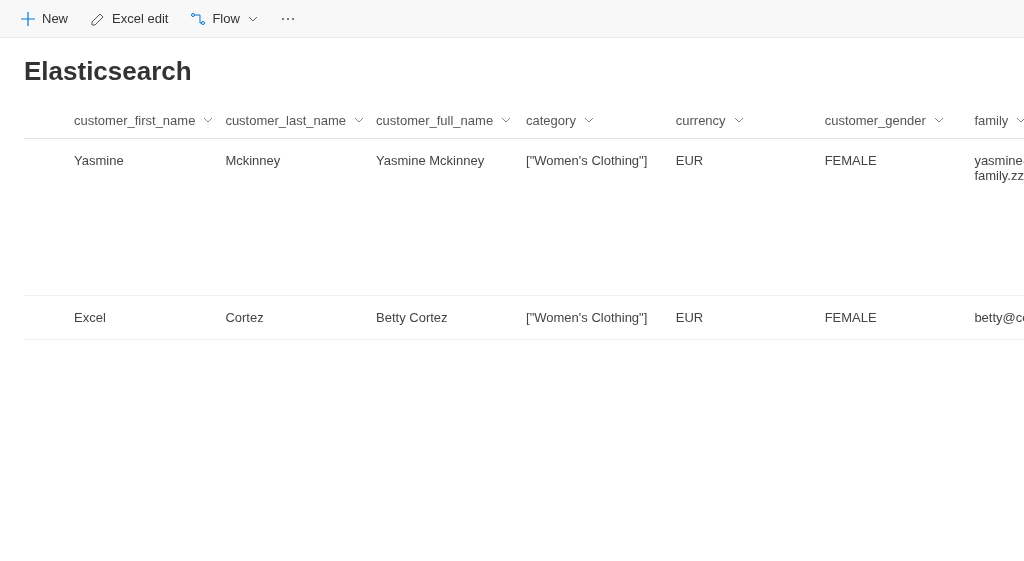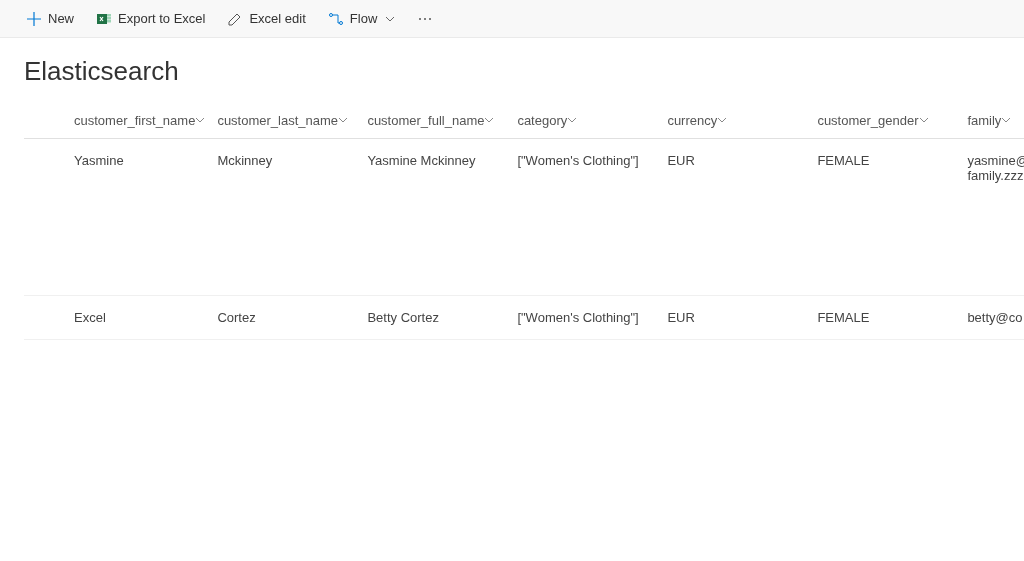--- a/index.html
+++ b/index.html
@@ -13,21 +13,21 @@
       color: #333;
       background: #fff;
       overflow-x: hidden;
     }
     .toolbar {
       display: flex;
       align-items: center;
       height: 38px;
       background: #f8f8f8;
       border-bottom: 1px solid #eaeaea;
-      padding: 0 16px;
+      padding: 0 10px;
       gap: 2px;
     }
     .toolbar-item {
       display: flex;
       align-items: center;
       padding: 4px 10px;
       cursor: pointer;
       color: #333;
       gap: 6px;
       font-size: 13px;
@@ -46,21 +46,21 @@
     .chevron {
       margin-left: 2px;
       display: inline-flex;
     }
     .chevron svg {
       width: 10px;
       height: 10px;
     }
     .page-title {
       font-size: 26px;
-      font-weight: 400;
+      font-weight: 700;
       color: #333;
       padding: 18px 24px 16px 24px;
     }
     .table-container {
       padding: 0 24px;
       overflow-x: auto;
     }
     .data-table {
       width: 100%;
       min-width: 1024px;
@@ -77,21 +77,21 @@
       padding: 10px 12px 10px 0;
       white-space: nowrap;
       cursor: pointer;
     }
     .data-table th:first-child {
       padding-left: 50px;
     }
     .th-inner {
       display: inline-flex;
       align-items: center;
-      gap: 0;
+      gap: 8px;
     }
     .th-inner svg {
       width: 10px;
       height: 10px;
     }
     .data-table tbody tr {
       border-bottom: 1px solid #f0f0f0;
     }
     .data-table td {
       padding: 14px 12px 14px 0;
@@ -118,32 +118,20 @@
 <body>
 
 <div class="toolbar">
   <div class="toolbar-item">
     <span class="icon">
       <svg viewBox="0 0 16 16">
           <path d="M8 1v14M1 8h14" stroke="#0078d4" stroke-width="1.2" fill="none"></path>
         </svg>
     </span>
     <span>New</span>
-  </div>
-  <div class="toolbar-item">
-    <span class="icon">
-      <svg viewBox="0 0 16 16">
-        <rect x="1" y="3" width="10" height="10" fill="#217346"></rect>
-        <path d="M4 6l3 4M7 6l-3 4" stroke="#fff" stroke-width="1.2" fill="none"></path>
-        <rect x="11" y="3" width="4" height="2.5" fill="#9fd5b7"></rect>
-        <rect x="11" y="6" width="4" height="2.5" fill="#9fd5b7"></rect>
-        <rect x="11" y="9" width="4" height="2.5" fill="#9fd5b7"></rect>
-      </svg>
-    </span>
-    <span>Export to Excel</span>
   </div>
   <div class="toolbar-item">
     <span class="icon">
       <svg viewBox="0 0 16 16">
           <path d="M2 11l8-8 3 3-8 8H2v-3z" stroke="#555" stroke-width="1" fill="none"></path>
         </svg>
     </span>
     <span>Excel edit</span>
   </div>
   <div class="toolbar-item">

